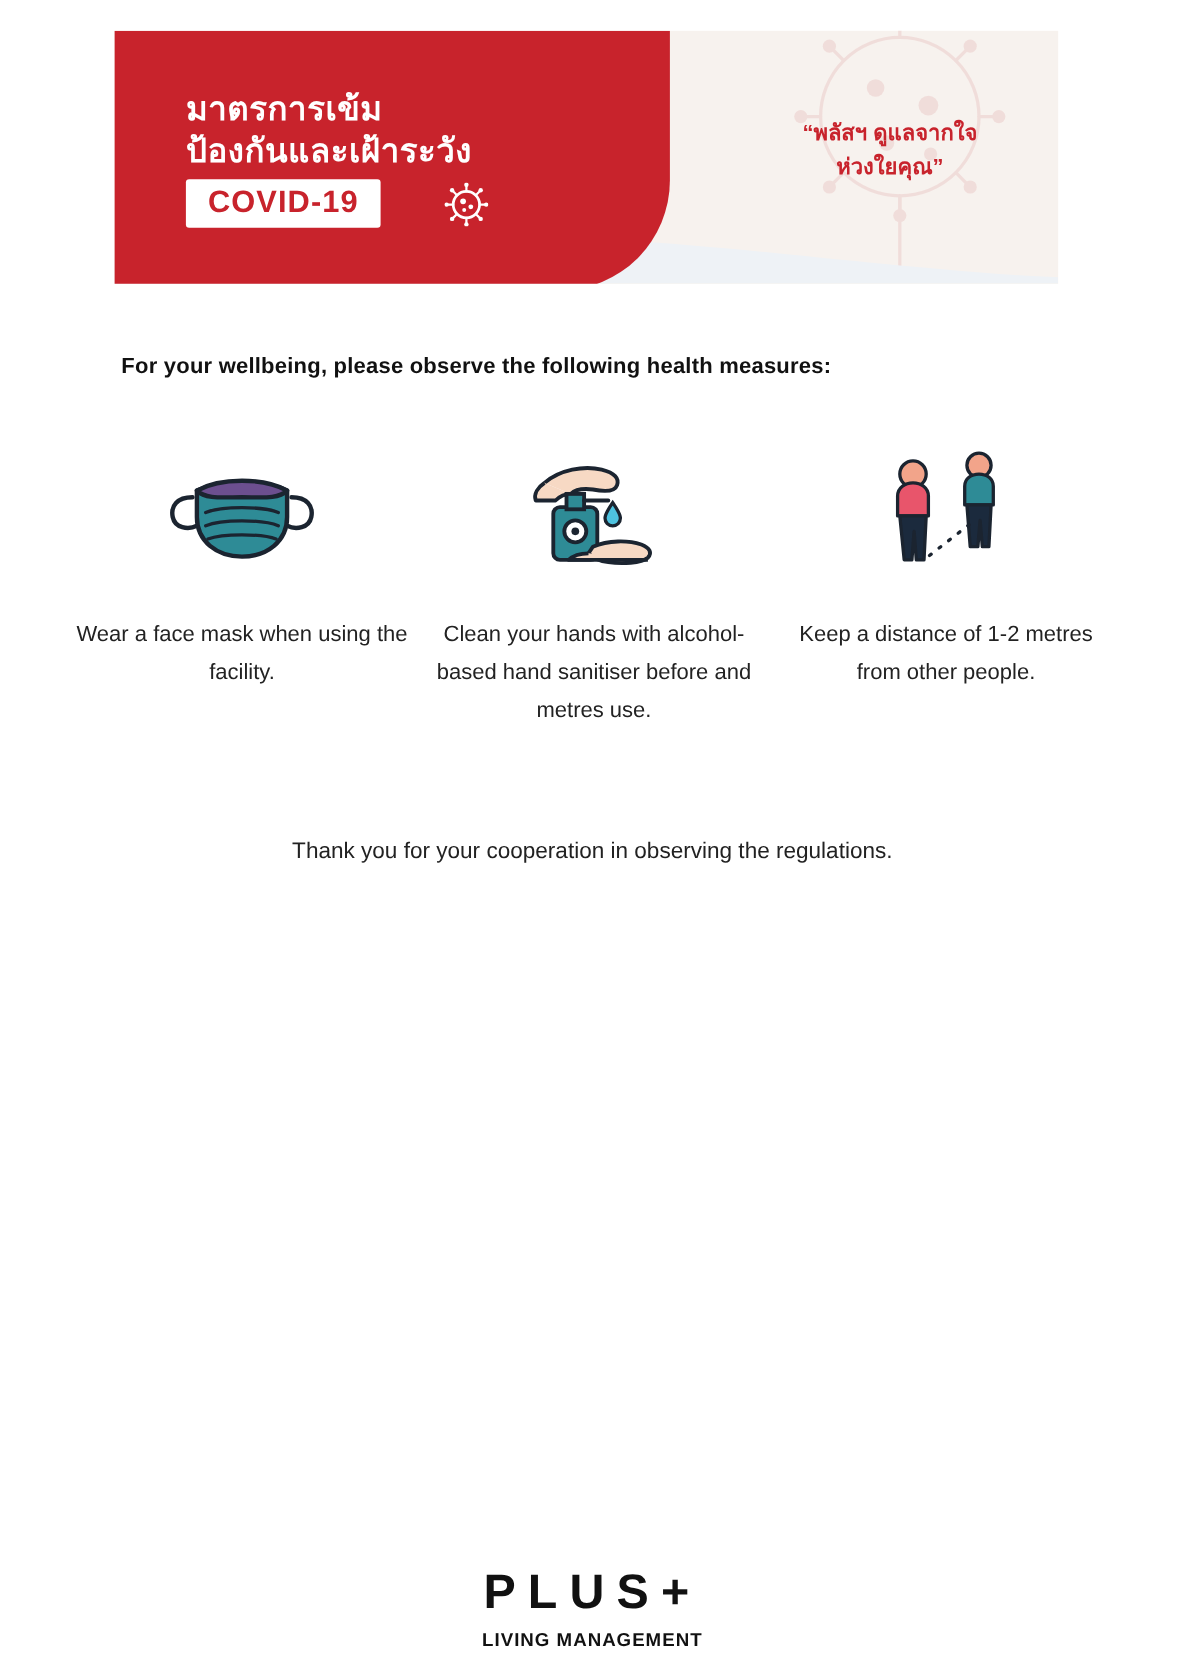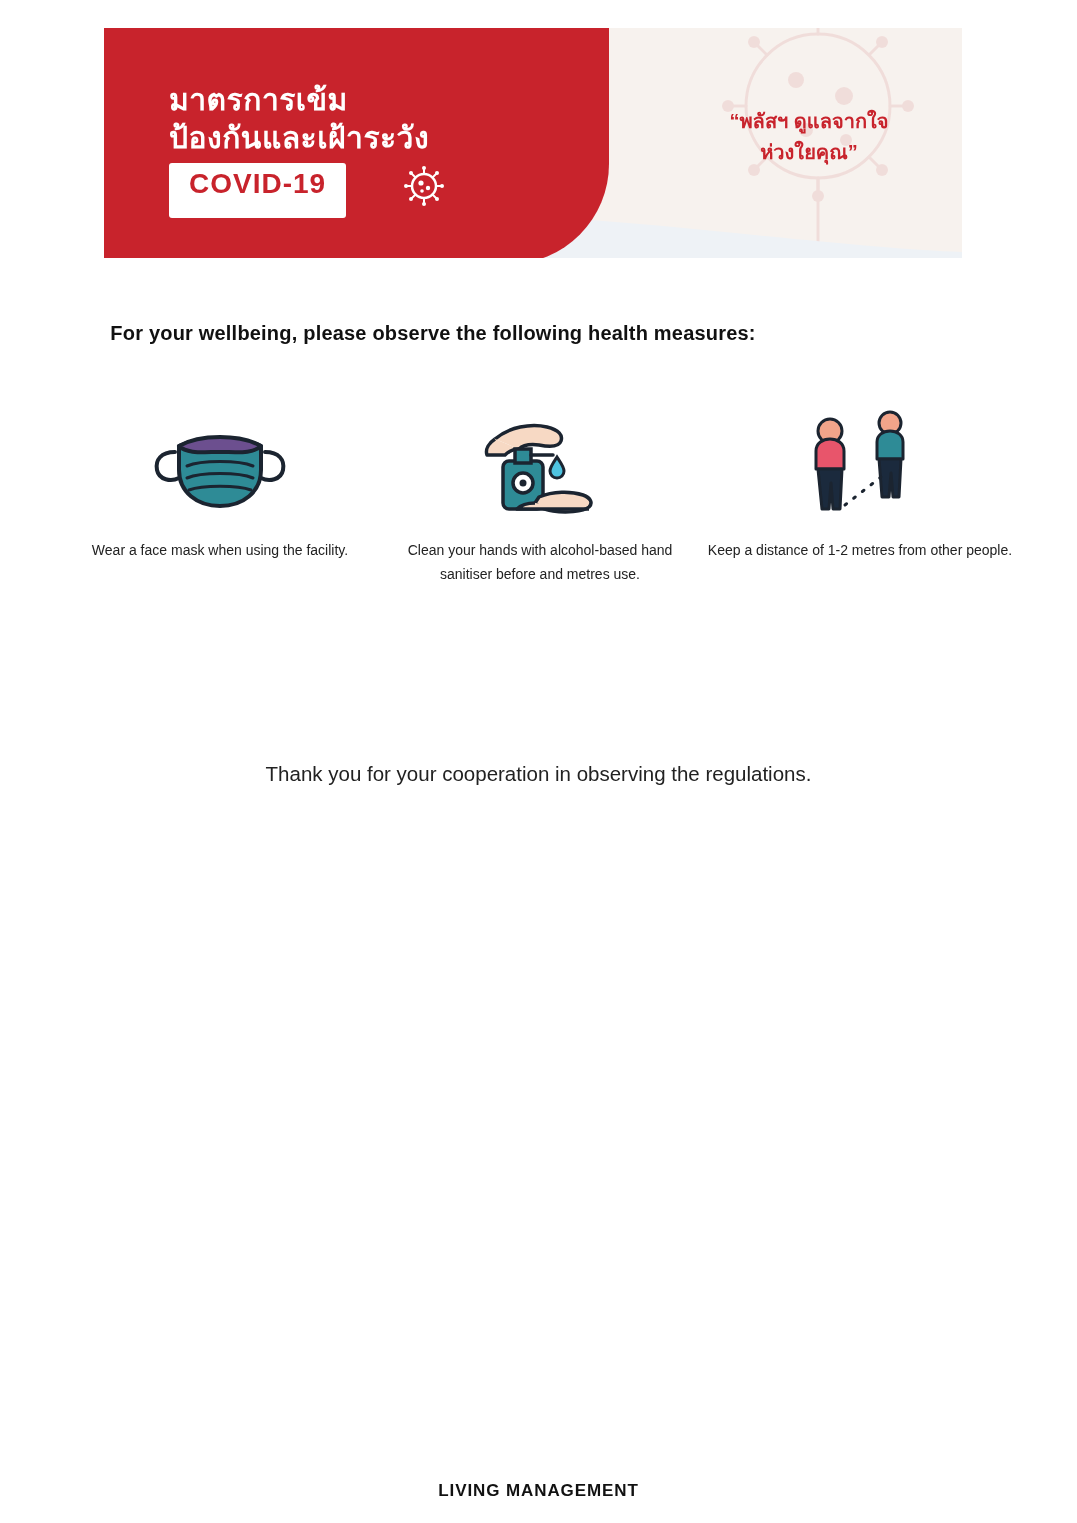--- a/index.html
+++ b/index.html
@@ -67,21 +67,21 @@
   }
   .covid-chip {
     position: absolute;
     left: 65px;
     top: 135px;
     background: #ffffff;
     color: #c8232c;
     font-size: 28px;
     font-weight: bold;
     letter-spacing: 1px;
-    padding: 5px 20px 18px 20px;
+    padding: 5px 20px 7px 20px;
     border-radius: 3px;
   }
   .banner-virus-small {
     position: absolute;
     left: 300px;
     top: 138px;
     width: 40px;
     height: 40px;
   }
   .banner-quote {
@@ -132,23 +132,23 @@
     flex-direction: column;
     align-items: center;
   }
   .measure-icon {
     height: 118px;
     display: flex;
     align-items: center;
     justify-content: center;
   }
   .measure-text {
-    margin-top: 15px;
-    text-align: center;
-    font-size: 14px;
+    margin-top: 37px;
+    text-align: center;
+    font-size: 20px;
     line-height: 1.72;
     color: #222222;
     padding: 0 4px;
   }
 
   
   .thanks {
     position: absolute;
     left: 0;
     top: 722px;
@@ -320,14 +320,17 @@
         <path d="M60 100 L96 72" stroke="#1b2430" stroke-width="3" stroke-linecap="round" stroke-dasharray="2 9"></path>
       </svg>
     </div>
     <div class="measure-text">Keep a distance of 1-2 metres from other people.</div>
   </div>
 </div>
 
 <div class="thanks">Thank you for your cooperation in observing the regulations.</div>
 
 <div class="footer">
+  <div>
+    <span class="logo-main">PLUS</span><span class="logo-main">+</span>
+  </div>
   <div class="logo-sub">LIVING MANAGEMENT</div>
 </div>
 
 </body></html>

